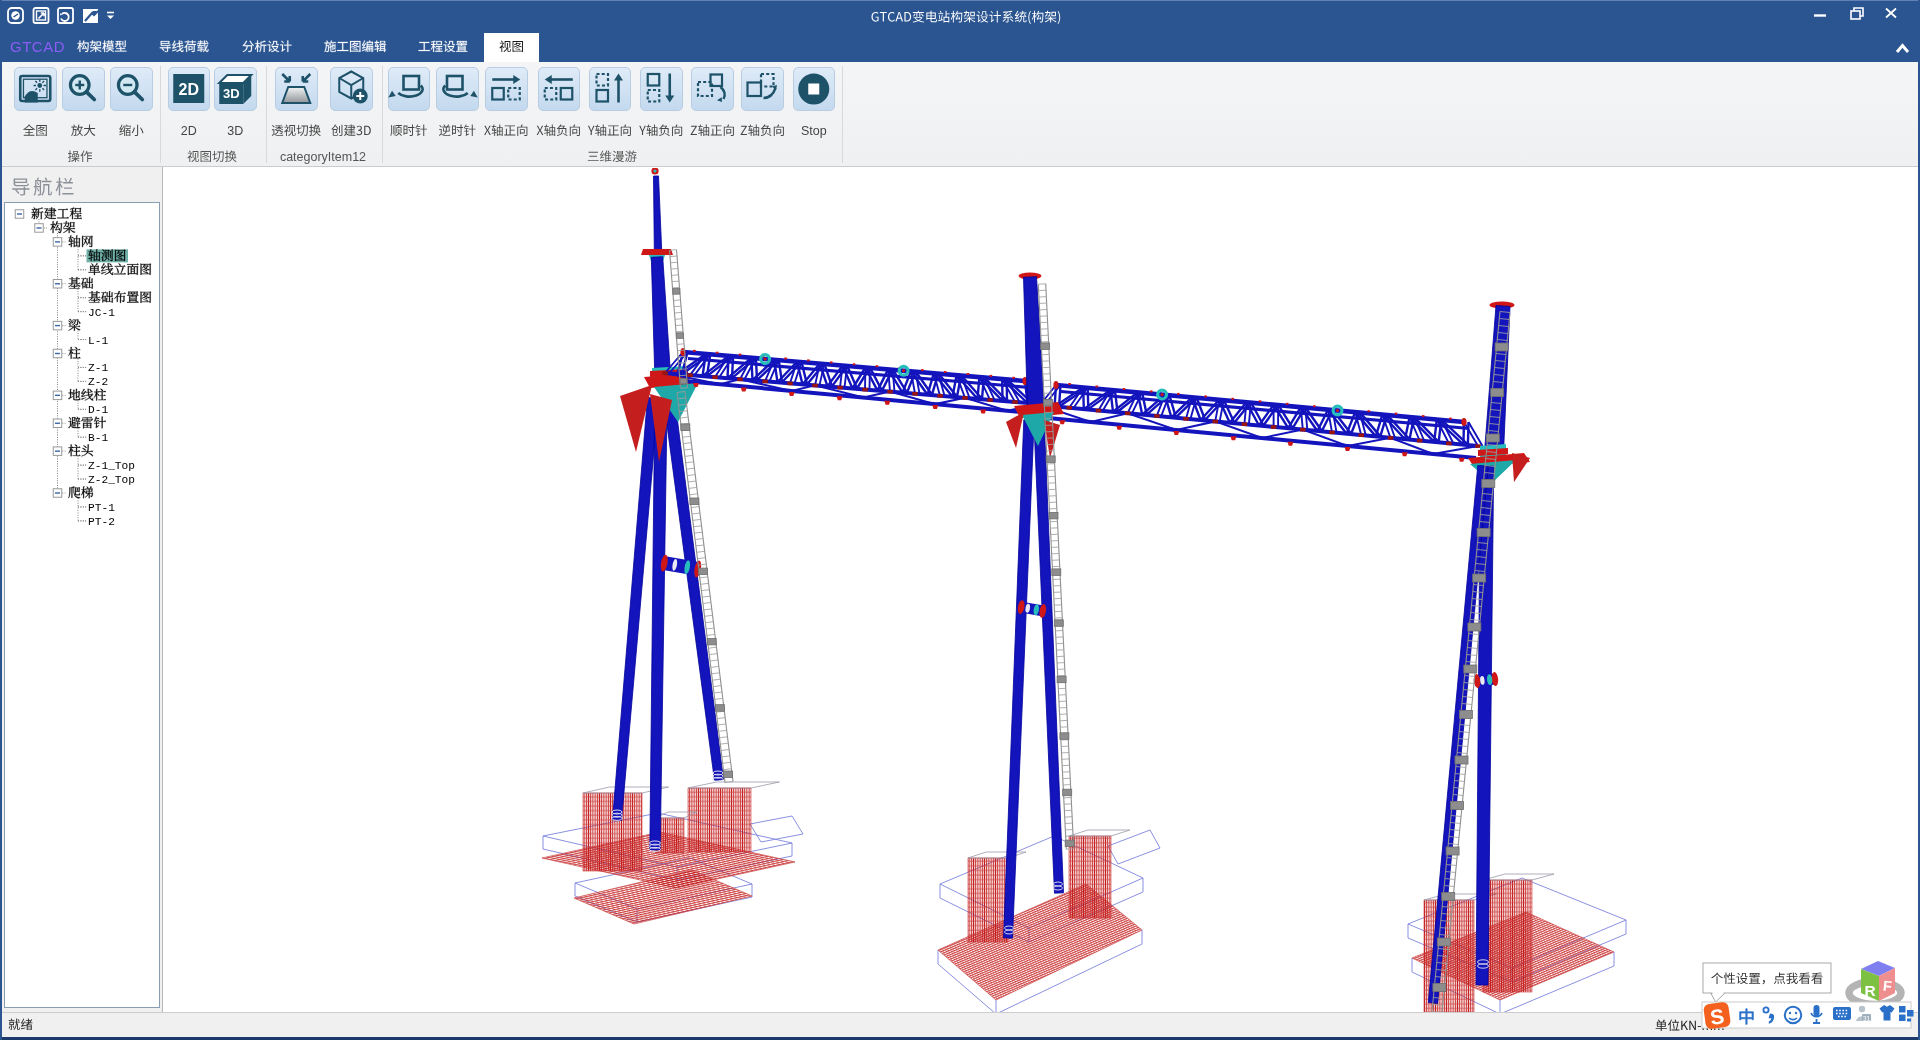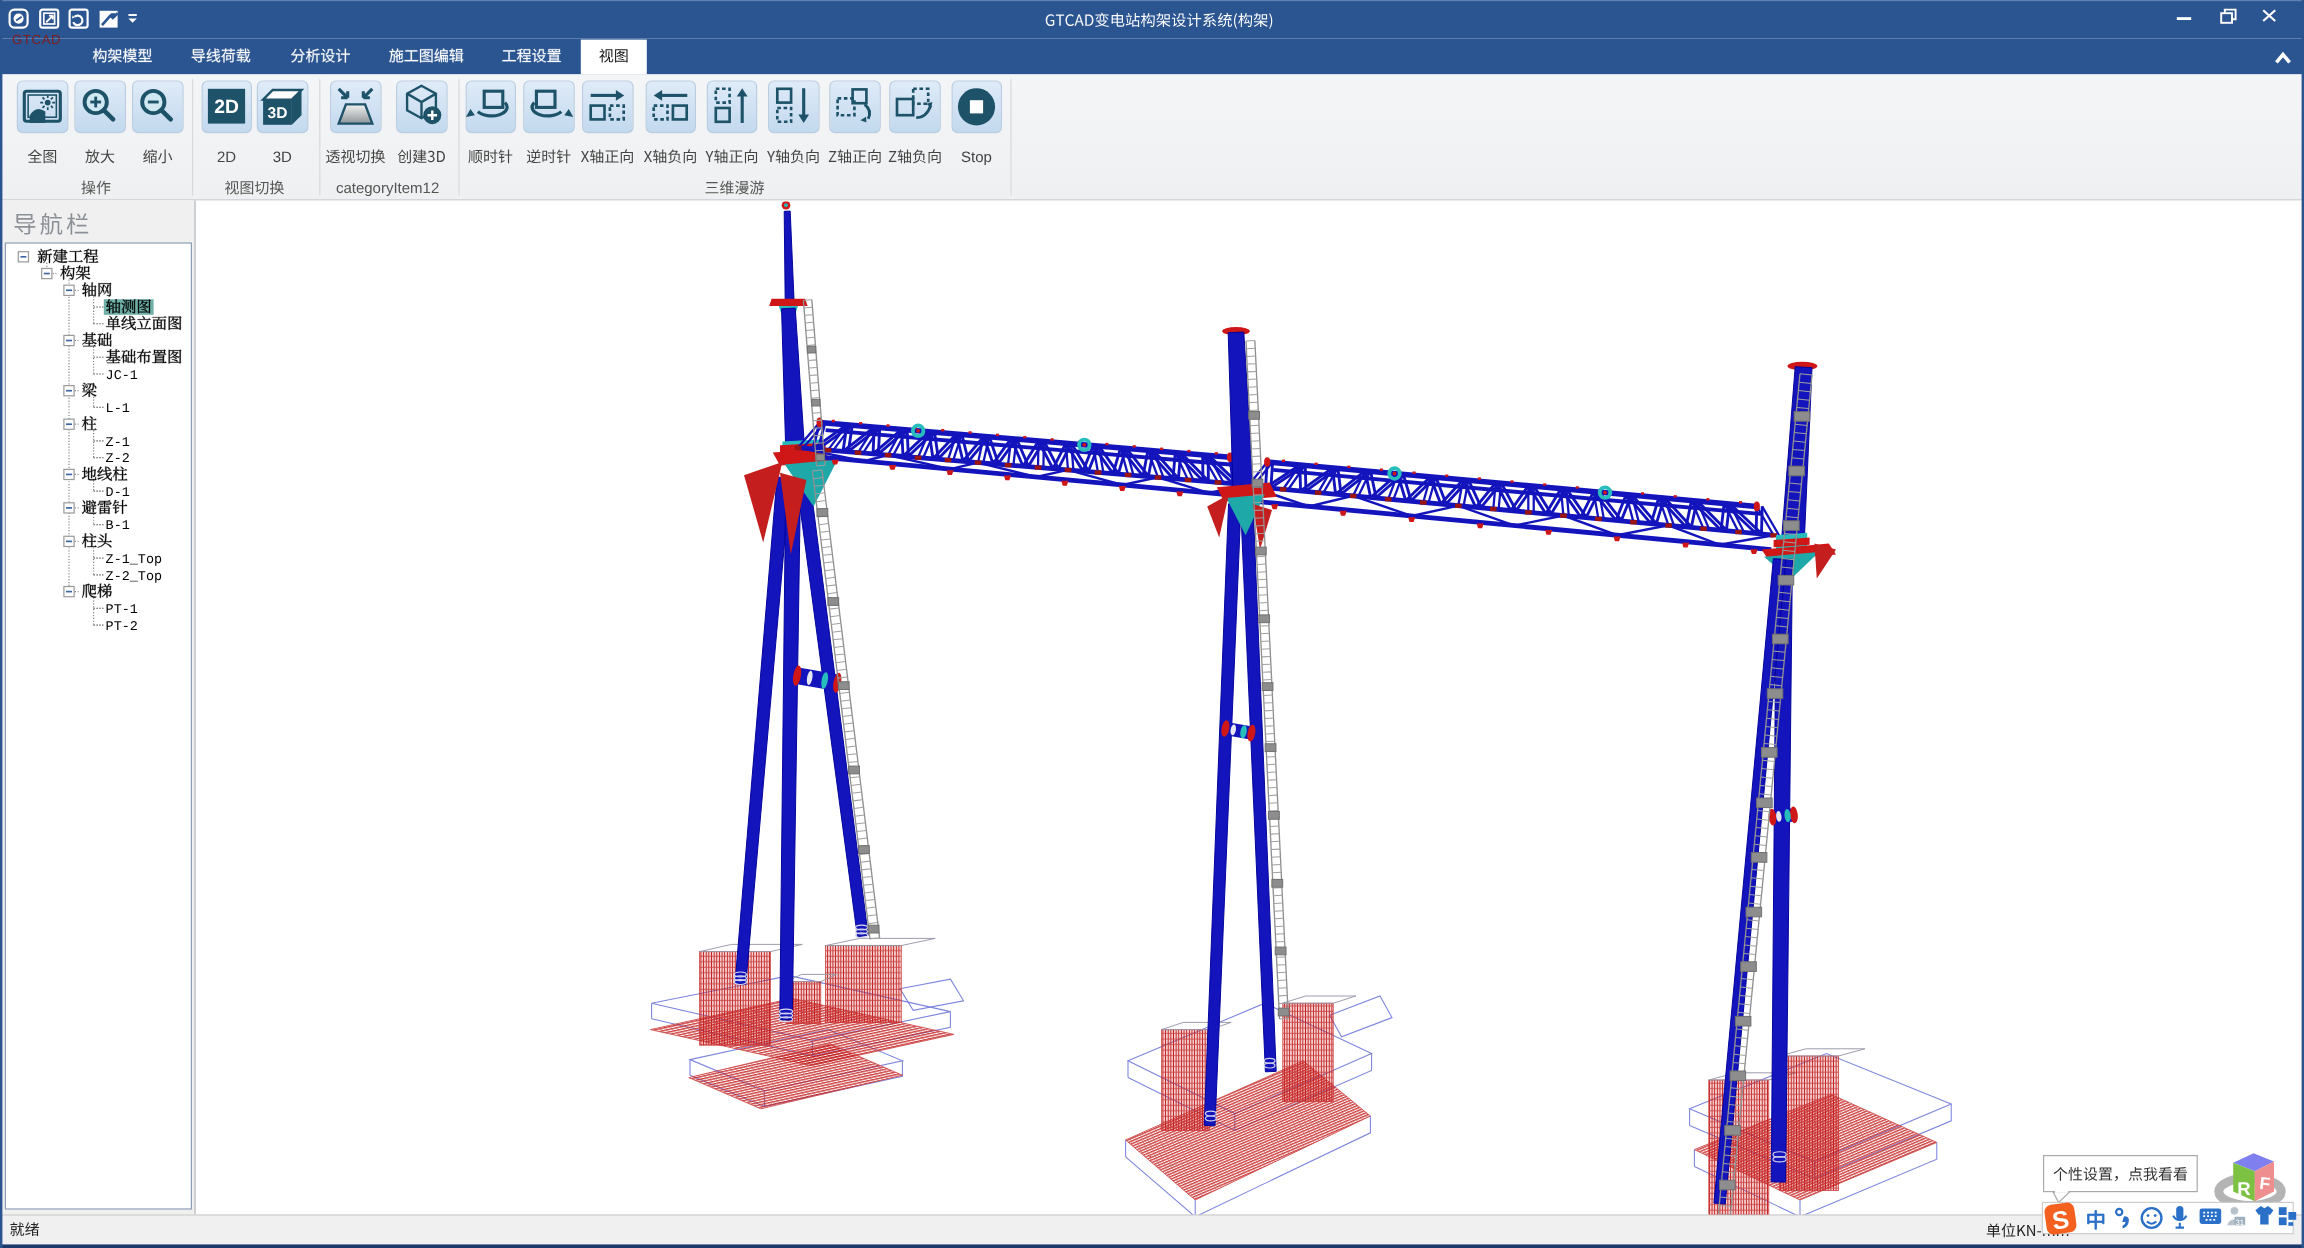--- a/index.html
+++ b/index.html
@@ -1,20 +1,20 @@
 <!DOCTYPE html>
 <html><head><meta charset="utf-8"><style>
 *{margin:0;padding:0;box-sizing:border-box}
 body{width:1920px;height:1040px;overflow:hidden;position:relative;font-family:"Liberation Sans",sans-serif;background:#fff}
 #titlebar{position:absolute;left:0;top:0;width:1920px;height:32px;background:#2b5591;border-top:1px solid #6181b4}
 #tabrow{position:absolute;left:0;top:32px;width:1920px;height:30px;background:#2b5591}
 #activetab{position:absolute;left:484px;top:33px;width:55px;height:29px;background:#fff}
 #ribbon{position:absolute;left:0;top:62px;width:1920px;height:105px;background:linear-gradient(#f4f5f6,#eff0f1);border-bottom:1px solid #c9cdd1}
 .tile{position:absolute;top:67px;width:42.5px;height:44px;border-radius:5px;background:linear-gradient(#dfebf8,#c3d9ee);border:1px solid #b9cde2;box-sizing:border-box}
-#gtcadtab{position:absolute;left:10px;top:28px;width:90px;height:20px;color:#7f1d1d;font-size:11px;letter-spacing:0.5px}
+#gtcadtab{position:absolute;left:10px;top:38px;width:90px;height:20px;color:#8b5cf6;font-size:15px;letter-spacing:0.5px}
 #navpanel{position:absolute;left:0;top:167px;width:163px;height:845px;background:#f0f0f0;border-right:1px solid #b4b8bc}
 #treebox{position:absolute;left:4px;top:202px;width:156px;height:806px;background:#fff;border:1px solid #8a9cb2}
 #statusbar{position:absolute;left:0;top:1012px;width:1920px;height:25px;background:#f0f0f0;border-top:1px solid #cdcdcd}
 #winborder{position:absolute;left:0;top:1037px;width:1920px;height:3px;background:#1b3a6b}
 #rightborder{position:absolute;left:1918px;top:0;width:2px;height:1040px;background:#2b5591}
 #leftborder{position:absolute;left:0;top:0;width:2px;height:1040px;background:#2b5591}
 svg.overlay{position:absolute;left:0;top:0;z-index:5}
 </style></head><body>
 <div id="titlebar"></div>
 <div id="tabrow"></div>

